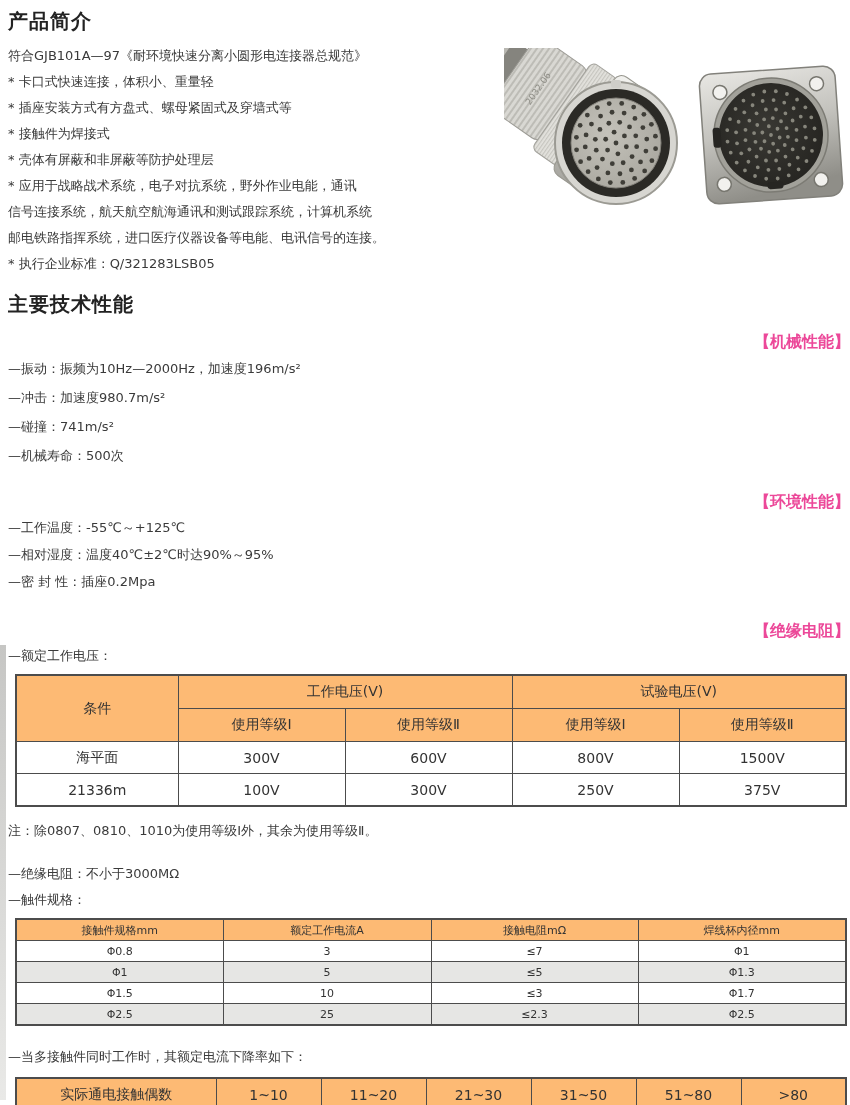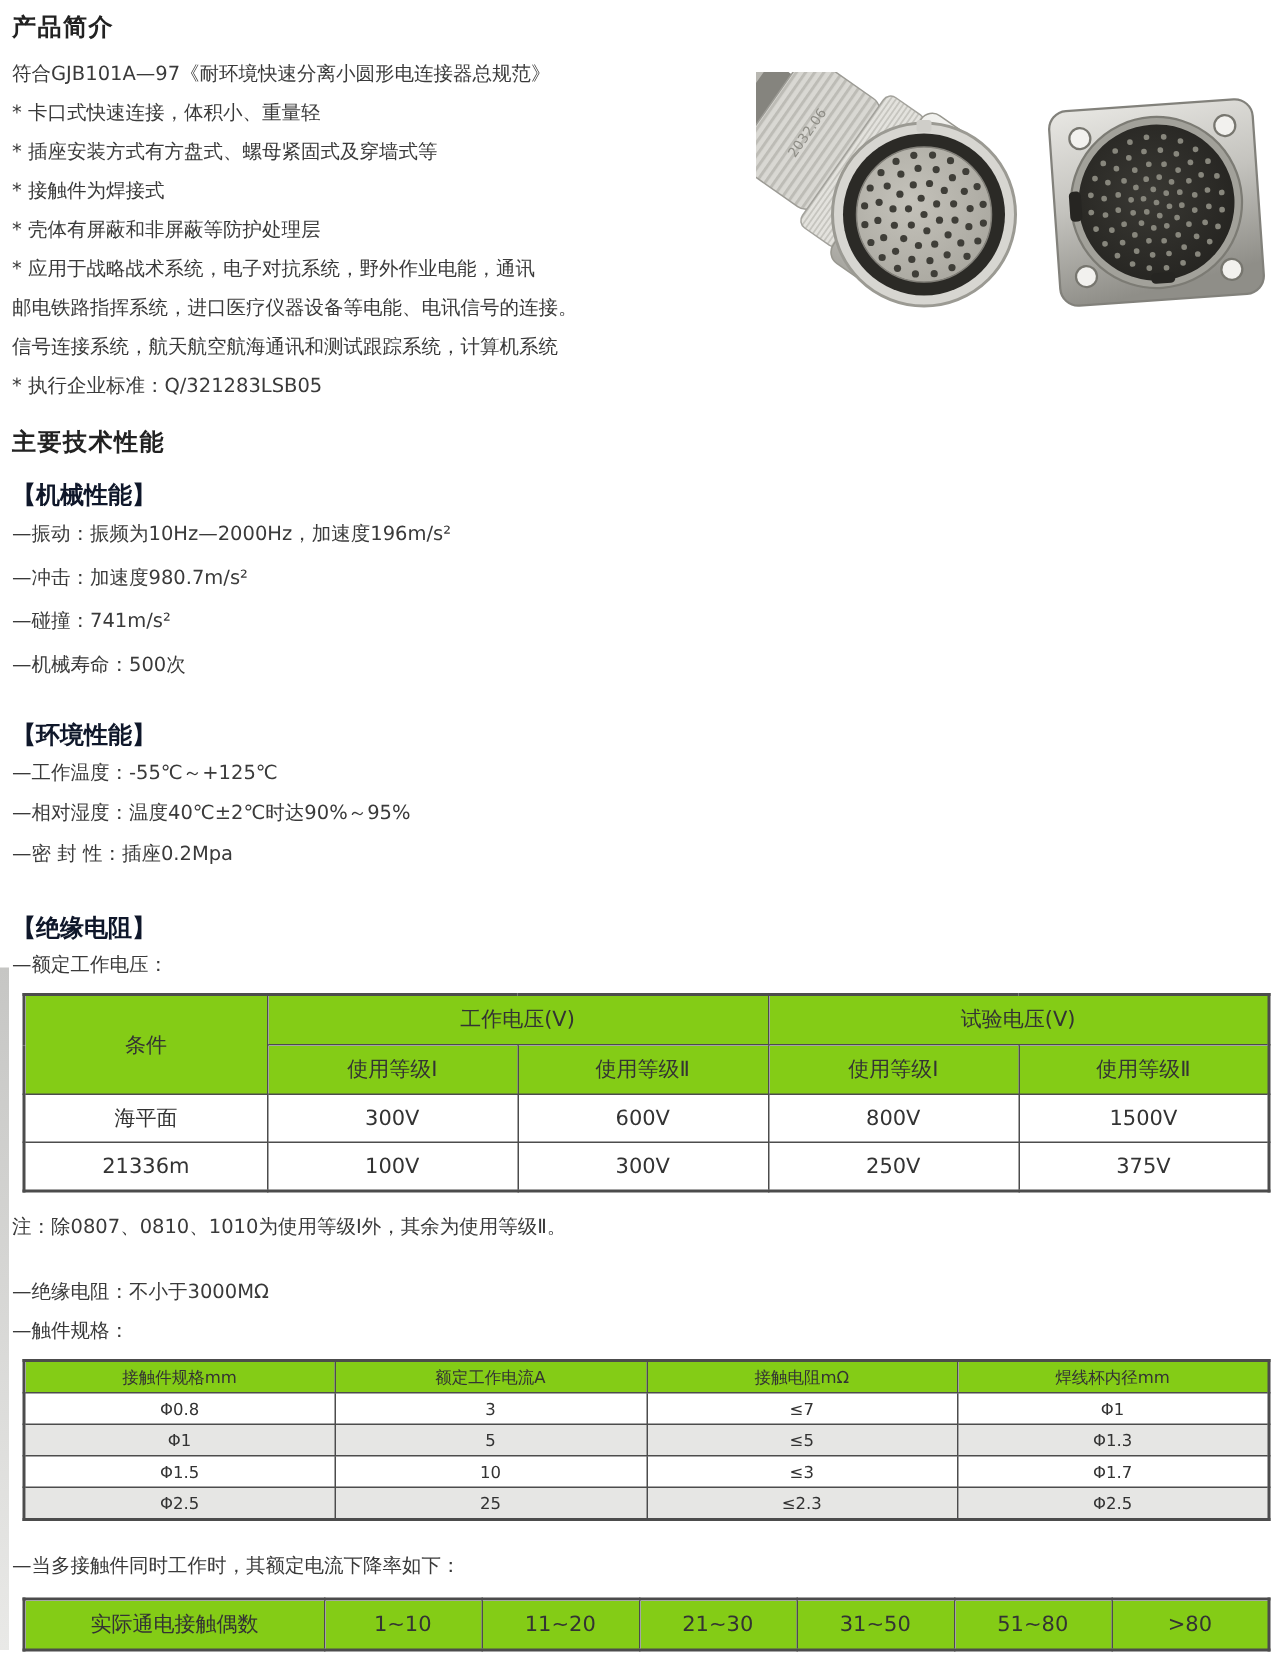--- a/index.html
+++ b/index.html
@@ -2,35 +2,35 @@
 <html><head>
 <meta charset="utf-8">
 <style>
   html,body{margin:0;padding:0;}
   body{
     width:850px;height:1105px;position:relative;background:#ffffff;
     font-family:"DejaVu Sans","Liberation Sans",sans-serif;
     color:#333;overflow:hidden;
   }
   .content{position:absolute;left:0;top:0;width:850px;padding:8px 0 0 8px;box-sizing:border-box;}
-  .h-main{font-size:16px;font-weight:bold;color:#222;margin:0 0 8px 0;letter-spacing:1px;}
+  .h-main{font-size:20px;font-weight:bold;color:#222;margin:0 0 8px 0;letter-spacing:1px;}
   .h-main.tech{margin-top:14px;margin-bottom:10px;}
   .line{font-size:13px;line-height:26px;color:#3a3a3a;white-space:pre;}
   .intro-block{margin-top:4px;}
-  .sub-head{font-size:16px;font-weight:600;color:#0f172a;line-height:24px;}
+  .sub-head{font-size:16px;font-weight:600;color:#ec4899;line-height:24px;text-align:right;}
   .sub-head.mech{margin-top:12px;}
   .sub-head.env{margin-top:20px;}
   .sub-head.elec{margin-top:24px;}
   .mech-line{line-height:29px;}
   .env-line{line-height:27px;}
   table{border-collapse:collapse;table-layout:fixed;margin-left:7px;}
   table{border:2px solid #4c4c4c;}
   td{border:1px solid #4c4c4c;text-align:center;vertical-align:middle;
      font-size:14px;color:#333;padding:0;overflow:hidden;}
-  .hdr td, td.hdr{background:#84cc16;}
+  .hdr td, td.hdr{background:#fdba74;}
   .t1{width:830px;margin-top:5px;}
   .t1 td{height:31px;}
   .t1 tr.r1 td{height:32px;}
   .t2{width:830px;margin-top:5px;}
   .t2 td{height:20px;font-size:11px;}
   .t2 tr.alt td{background:#e6e6e4;}
   .t3{width:830px;margin-top:7px;}
   .t3 td{height:32px;}
   .note-line{margin-top:11px;}
   .ins-line{margin-top:16px;line-height:27px;}
@@ -49,22 +49,22 @@
 
   <div class="h-main">产品简介</div>
 
   <div class="intro-block">
     <div class="line">符合GJB101A—97《耐环境快速分离小圆形电连接器总规范》</div>
     <div class="line">* 卡口式快速连接，体积小、重量轻</div>
     <div class="line">* 插座安装方式有方盘式、螺母紧固式及穿墙式等</div>
     <div class="line">* 接触件为焊接式</div>
     <div class="line">* 壳体有屏蔽和非屏蔽等防护处理层</div>
     <div class="line">* 应用于战略战术系统，电子对抗系统，野外作业电能，通讯</div>
+    <div class="line">信号连接系统，航天航空航海通讯和测试跟踪系统，计算机系统</div>
     <div class="line">邮电铁路指挥系统，进口医疗仪器设备等电能、电讯信号的连接。</div>
-    <div class="line">信号连接系统，航天航空航海通讯和测试跟踪系统，计算机系统</div>
     <div class="line">* 执行企业标准：Q/321283LSB05</div>
   </div>
 
   <div class="h-main tech">主要技术性能</div>
 
   <div class="sub-head mech">【机械性能】</div>
   <div class="line mech-line">—振动：振频为10Hz—2000Hz，加速度196m/s²</div>
   <div class="line mech-line">—冲击：加速度980.7m/s²</div>
   <div class="line mech-line">—碰撞：741m/s²</div>
   <div class="line mech-line">—机械寿命：500次</div>

